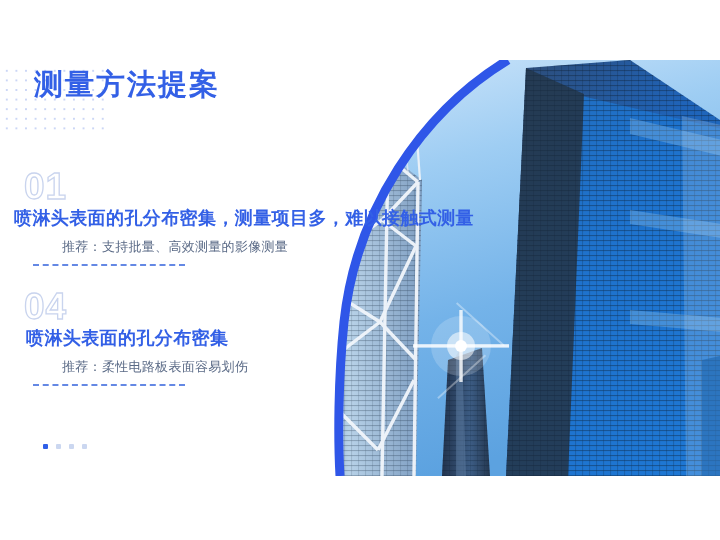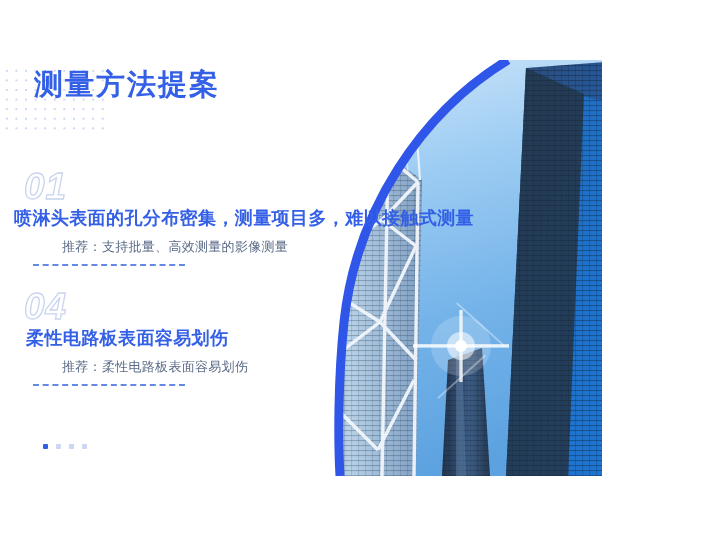--- a/index.html
+++ b/index.html
@@ -5,21 +5,21 @@
   html,body{margin:0;padding:0;}
   body{
     width:720px;height:540px;
     background:#ffffff;
     font-family:"Liberation Sans","DejaVu Sans",sans-serif;
     overflow:hidden;
     position:relative;
   }
   .slide{
     position:absolute;inset:0;
-    width:602px;height:540px;
+    width:720px;height:540px;
     background:#ffffff;
     overflow:hidden;
   }
 
   
   .dot-grid{
     position:absolute;
     left:0px;top:64px;
     width:108px;height:68px;
     background-image:radial-gradient(#b9c8f2 1.4px, transparent 1.5px);
@@ -65,21 +65,20 @@
   .ghost-num{
     position:absolute;
     left:24px;top:0px;
     font-size:37px;
     font-weight:bold;
     line-height:1;
     color:transparent;
     -webkit-text-stroke:1.3px #c9d4ee;
     letter-spacing:1px;
     user-select:none;
-    font-style:italic;
   }
   .blk-head{
     position:absolute;
     left:14px;top:38px;
     font-size:18px;
     font-weight:bold;
     color:#3360e6;
     white-space:nowrap;
     letter-spacing:.4px;
   }
@@ -234,21 +233,21 @@
 
   <div class="block block-1">
     <div class="ghost-num">01</div>
     <div class="blk-head">喷淋头表面的孔分布密集，测量项目多，难以接触式测量</div>
     <div class="blk-sub">推荐：支持批量、高效测量的影像测量</div>
     <div class="dash"></div>
   </div>
 
   <div class="block block-2">
     <div class="ghost-num">04</div>
-    <div class="blk-head indent">柔性电路板表面容易划伤</div>
+    <div class="blk-head indent">喷淋头表面的孔分布密集</div>
     <div class="blk-sub">推荐：柔性电路板表面容易划伤</div>
     <div class="dash"></div>
   </div>
 
   <div class="pager">
     <span class="pdot active"></span>
     <span class="pdot"></span>
     <span class="pdot"></span>
     <span class="pdot"></span>
   </div>

